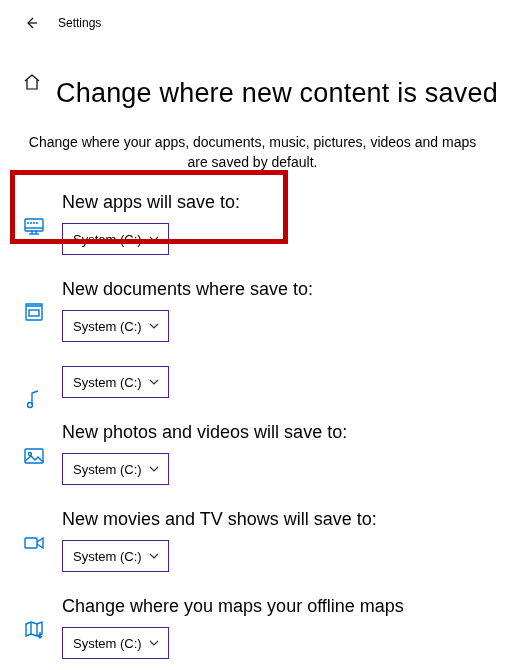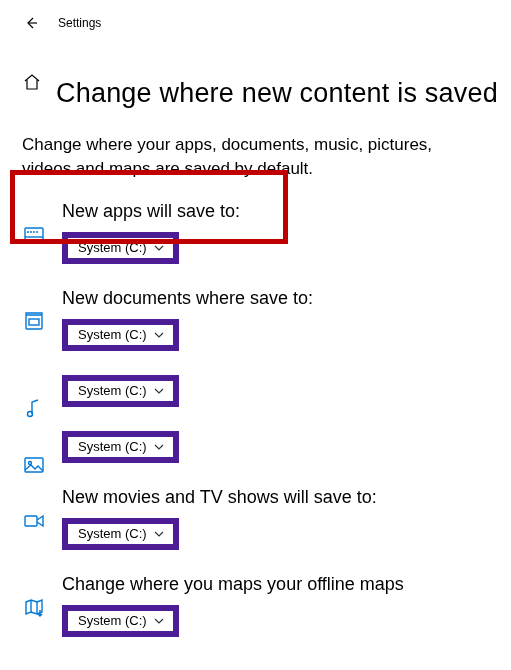--- a/index.html
+++ b/index.html
@@ -44,24 +44,25 @@
     justify-content: center;
     cursor: pointer;
   }
   .page-heading {
     font-size: 27px;
     font-weight: 400;
     letter-spacing: 0.2px;
     margin-top: 24px;
   }
   .description {
-    font-size: 17px;
+    font-size: 14px;
     padding: 24px 28px 0 22px;
     line-height: 1.4;
     color: #000;
+    text-align: center;
   }
   .settings-list {
     padding: 8px 0 0 0;
   }
   .setting-block {
     position: relative;
     padding: 12px 0 12px 62px;
   }
   .setting-label {
     font-size: 18px;
@@ -74,21 +75,21 @@
     height: 24px;
     display: flex;
     align-items: center;
     justify-content: center;
     top: 34px;
     color: #0078d7;
   }
   .dropdown {
     display: inline-flex;
     align-items: center;
-    border: 6px solid #4c1d95;
+    border: 1px solid #4c1d95;
     height: 32px;
     padding: 0 8px 0 10px;
     font-size: 13px;
     cursor: pointer;
     background: #fff;
     min-width: 104px;
     justify-content: space-between;
     gap: 6px;
   }
   .chevron {
@@ -198,20 +199,21 @@
   </div>
 
   <div class="setting-block">
     <div class="setting-icon">
       <svg width="22" height="22" viewBox="0 0 22 22" fill="none" stroke="#0078d7" stroke-width="1.4">
         <rect x="2" y="4" width="18" height="14" rx="1"></rect>
         <circle cx="7" cy="9" r="1.5"></circle>
         <path d="M2 16 L8 11 L12 15 L15 12 L20 17"></path>
       </svg>
     </div>
+    <div class="setting-label">New photos and videos will save to:</div>
     <div class="dropdown">
       <span>System (C:)</span>
       <span class="chevron">
         <svg width="10" height="10" viewBox="0 0 10 10" fill="none" stroke="#333" stroke-width="1.2">
             <path d="M1 3 L5 7 L9 3"></path>
           </svg>
       </span>
     </div>
   </div>
 

